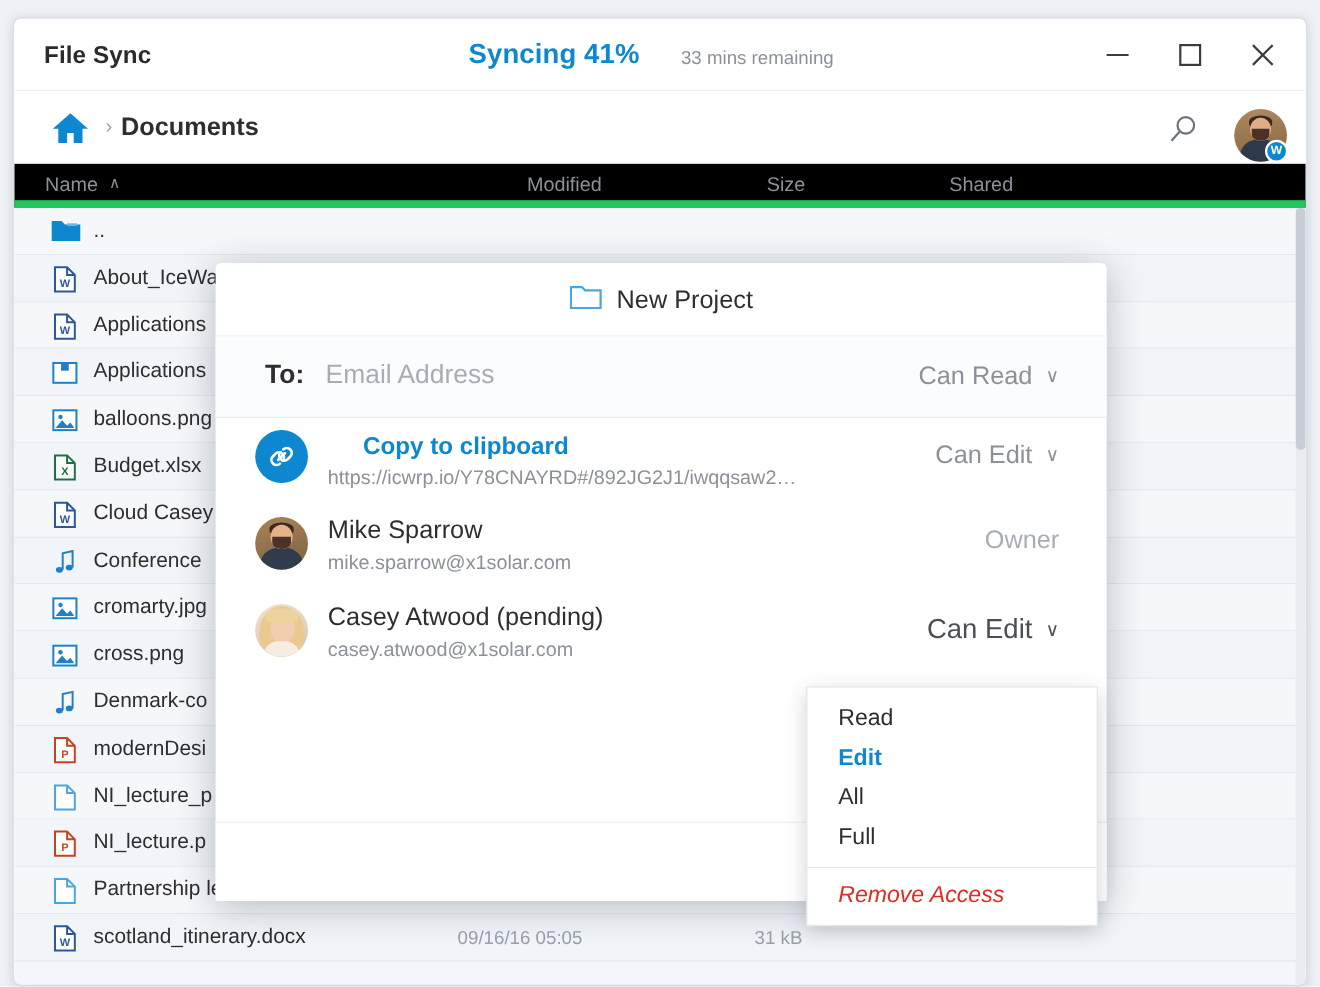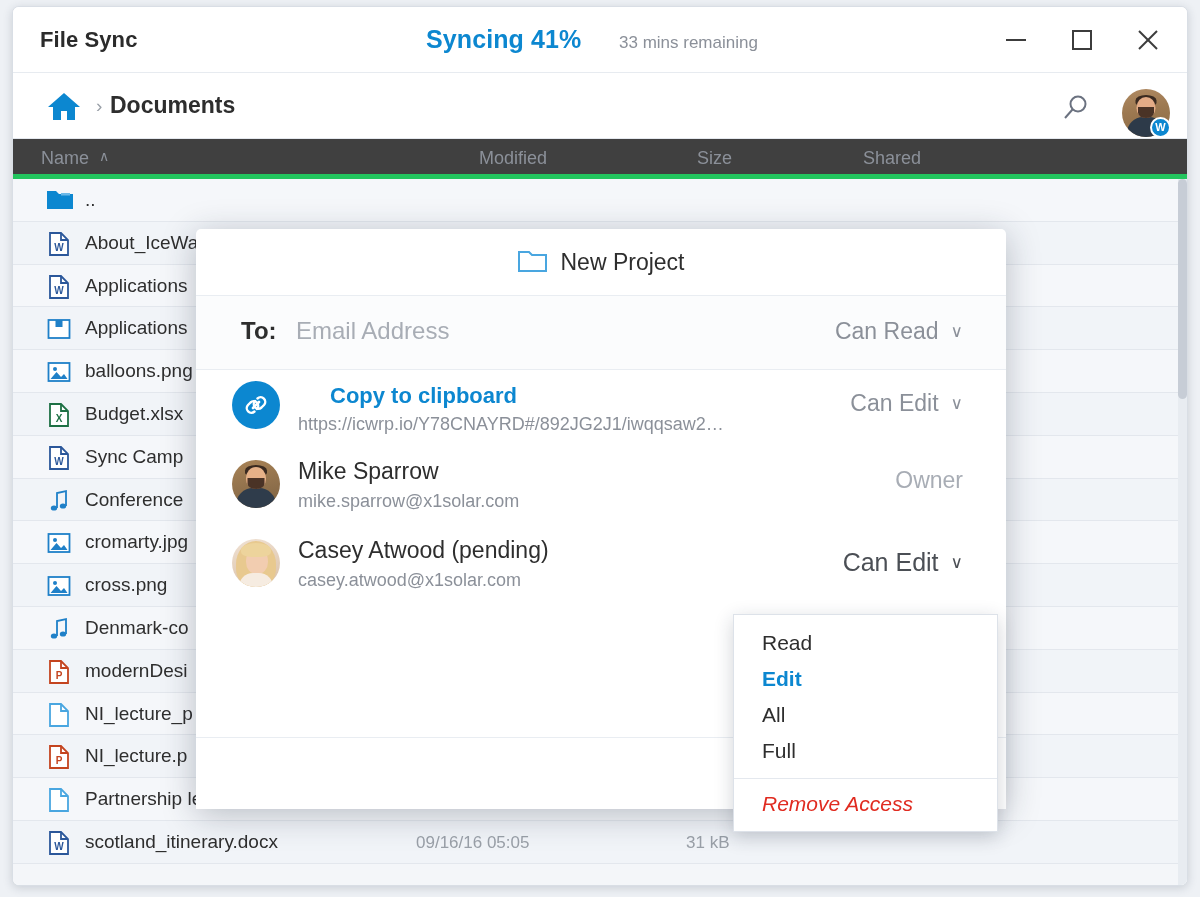--- a/index.html
+++ b/index.html
@@ -9,21 +9,21 @@
     font-family: "Liberation Sans", sans-serif;
     overflow: hidden;
   }
   #app {
     position: relative;
     width: 1200px; height: 897px;
     background: #eef1f5;
   }
   .window {
     position: absolute;
-    left: 12px; top: 6px;
+    left: 12px; top: 16px;
     width: 1176px; height: 880px;
     background: #ffffff;
     border-radius: 7px;
     border: 1px solid #d9dee5;
     box-shadow: 0 2px 10px rgba(40,50,70,.18);
     overflow: hidden;
   }
 
   
   .titlebar {
@@ -101,22 +101,22 @@
     width: 21px; height: 21px; border-radius: 50%;
     background: #0c87d0; border: 2px solid #ffffff;
     color: #ffffff; font-size: 11px; font-weight: 700;
     display: flex; align-items: center; justify-content: center;
     line-height: 1;
   }
 
   
   .colhead {
     position: relative; height: 40px;
-    background: #404040;
-    border-bottom: 5px solid #22c55e;
+    background: #000000;
+    border-bottom: 7px solid #22c55e;
     color: #8b9099; font-size: 18px;
   }
   .colhead span { position: absolute; top: 9px; }
   .ch-name { left: 28px; }
   .ch-caret { left: 86px; top: 12px; font-size: 14px; color: #8b9099; }
   .ch-mod { left: 466px; }
   .ch-size { left: 684px; }
   .ch-shared { left: 850px; }
 
   
@@ -388,21 +388,21 @@
      <span class="fname">Budget.xlsx</span>
      <span class="fmod"></span>
      <span class="fsize"></span>
           </div>
           <div class="row">
             <span class="ficon"><svg width="26" height="26" viewBox="0 0 26 26">
        <path d="M4 2 h11 l7 7 v15 h-18 z" fill="#fff" stroke="#2b579a" stroke-width="1.8"></path>
        <path d="M15 2 v7 h7" fill="none" stroke="#2b579a" stroke-width="1.8"></path>
        <text x="13" y="20" font-size="10" font-family="Liberation Sans, sans-serif" font-weight="bold" text-anchor="middle" fill="#2b579a">W</text>
      </svg></span>
-     <span class="fname">Sync Camp</span>
+     <span class="fname">Cloud Casey</span>
      <span class="fmod"></span>
      <span class="fsize"></span>
           </div>
           <div class="row">
             <span class="ficon"><svg width="26" height="26" viewBox="0 0 26 26">
                 <path d="M11 20 V5 l9-2 v15" fill="none" stroke="#1f80c8" stroke-width="1.8"></path>
                 <ellipse cx="8" cy="20" rx="3.2" ry="2.6" fill="#1f80c8"></ellipse>
                 <ellipse cx="17" cy="18" rx="3.2" ry="2.6" fill="#1f80c8"></ellipse>
               </svg></span>
      <span class="fname">Conference</span>

